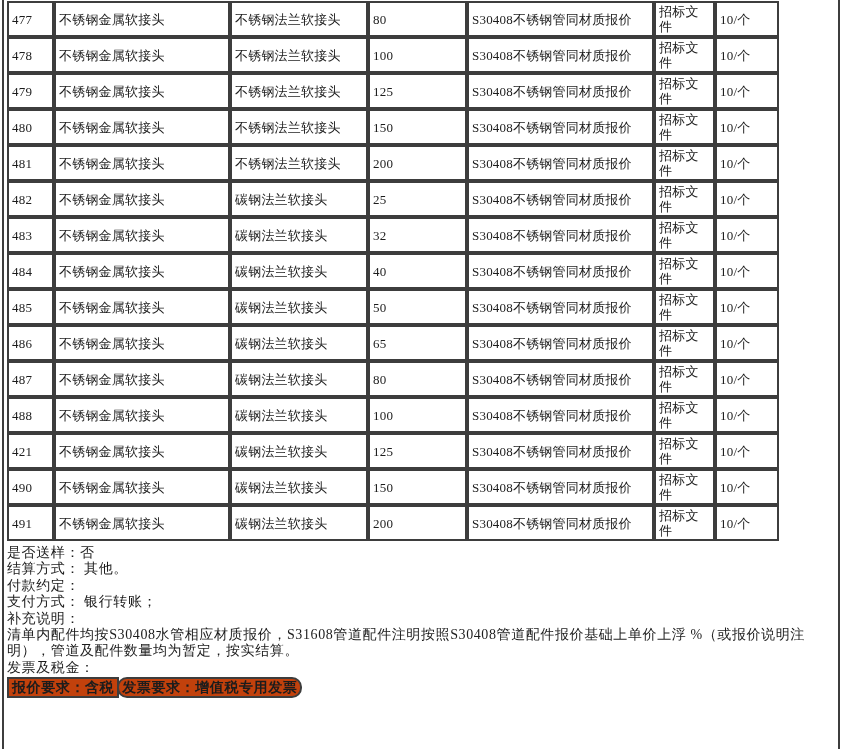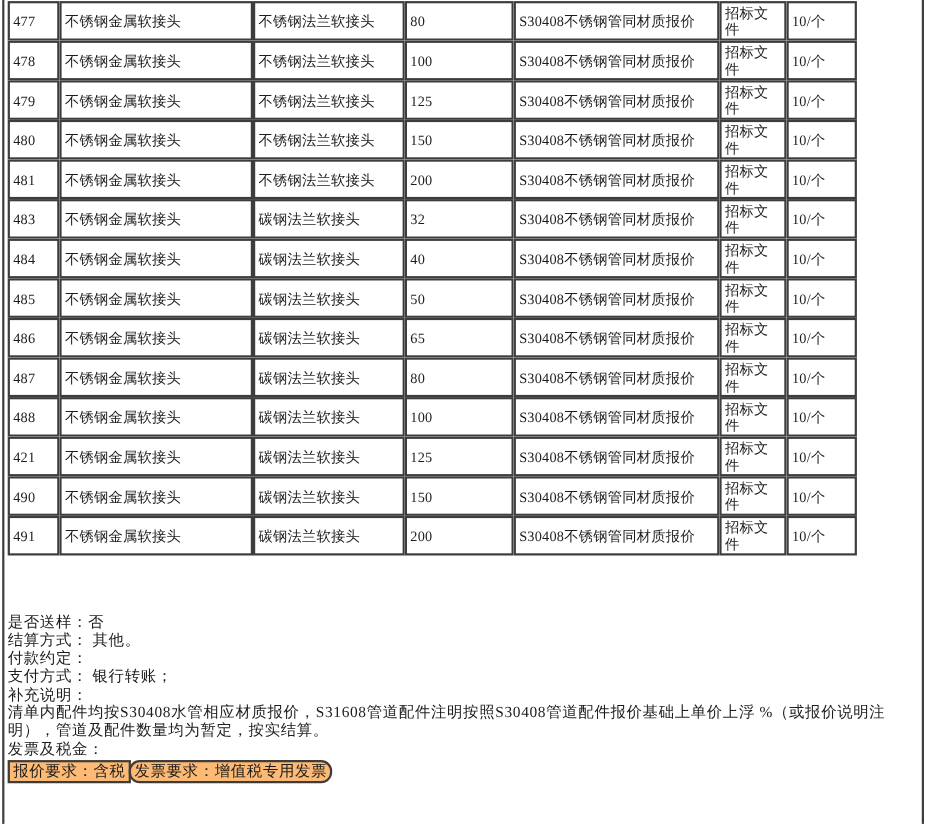--- a/index.html
+++ b/index.html
@@ -28,32 +28,33 @@
     overflow:hidden;
     word-break:break-all;
     background:#fff;
   }
   td.c0{padding-left:3px;margin-left:33px;}
   td.c4{padding:1px 0 1px 2px;}
   td.c5{padding:1px 8px 1px 3px;}
 
   .terms{
     position:absolute;left:7px;top:545px;width:836px;
-    font-size:14px;line-height:16.4px;letter-spacing:0.6px;margin-top:14px;
+    font-size:14px;line-height:16.4px;letter-spacing:0.6px;
   }
   .terms .line{white-space:nowrap;}
   .terms .para{white-space:pre-line;word-break:break-all;}
   .req-row{margin-top:1px;display:flex;}
   .req-box{
     display:inline-block;
     border:2px solid #3d3d3d;
     padding:0 3px;
     line-height:17px;
     white-space:nowrap;
-    background:#fdba74;
+    background:#c2410c;
+    font-weight:bold;
   }
   .req-box + .req-box{margin-left:-2px;border-radius:10px;}
 </style>
 </head>
 <body>
 
 <div class="page">
   <div class="page-border left"></div>
   <div class="page-border right"></div>
 
@@ -102,20 +103,29 @@
           <td class="c3">150</td>
           <td class="c4">S30408不锈钢管同材质报价</td>
           <td class="c5">招标文件</td>
           <td class="c6">10/个</td>
         </tr>
         <tr>
           <td class="c0">481</td>
           <td class="c1">不锈钢金属软接头</td>
           <td class="c2">不锈钢法兰软接头</td>
           <td class="c3">200</td>
+          <td class="c4">S30408不锈钢管同材质报价</td>
+          <td class="c5">招标文件</td>
+          <td class="c6">10/个</td>
+        </tr>
+        <tr>
+          <td class="c0">482</td>
+          <td class="c1">不锈钢金属软接头</td>
+          <td class="c2">碳钢法兰软接头</td>
+          <td class="c3">25</td>
           <td class="c4">S30408不锈钢管同材质报价</td>
           <td class="c5">招标文件</td>
           <td class="c6">10/个</td>
         </tr>
         <tr>
           <td class="c0">483</td>
           <td class="c1">不锈钢金属软接头</td>
           <td class="c2">碳钢法兰软接头</td>
           <td class="c3">32</td>
           <td class="c4">S30408不锈钢管同材质报价</td>

